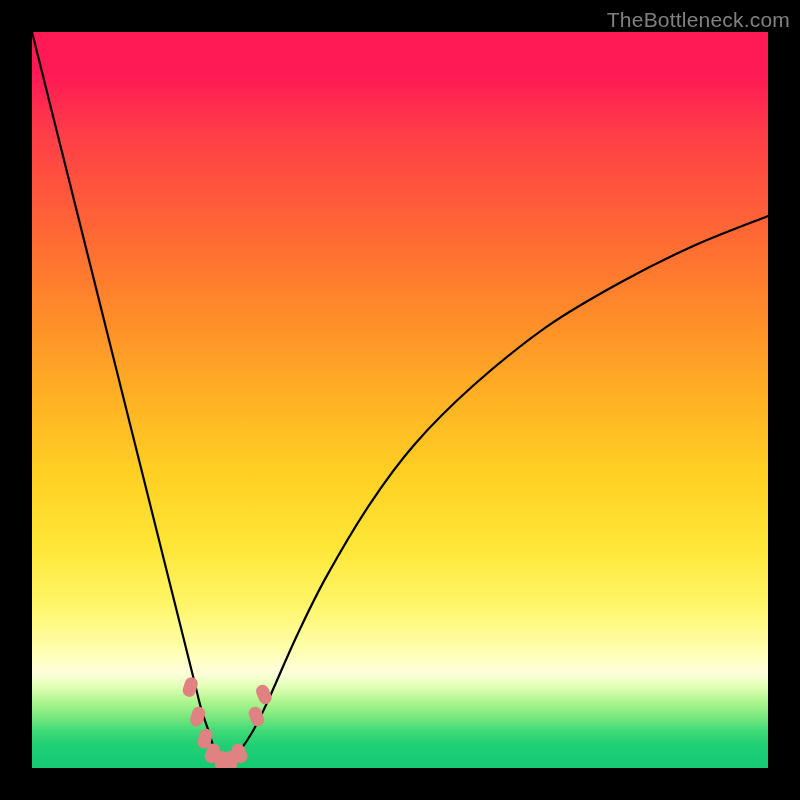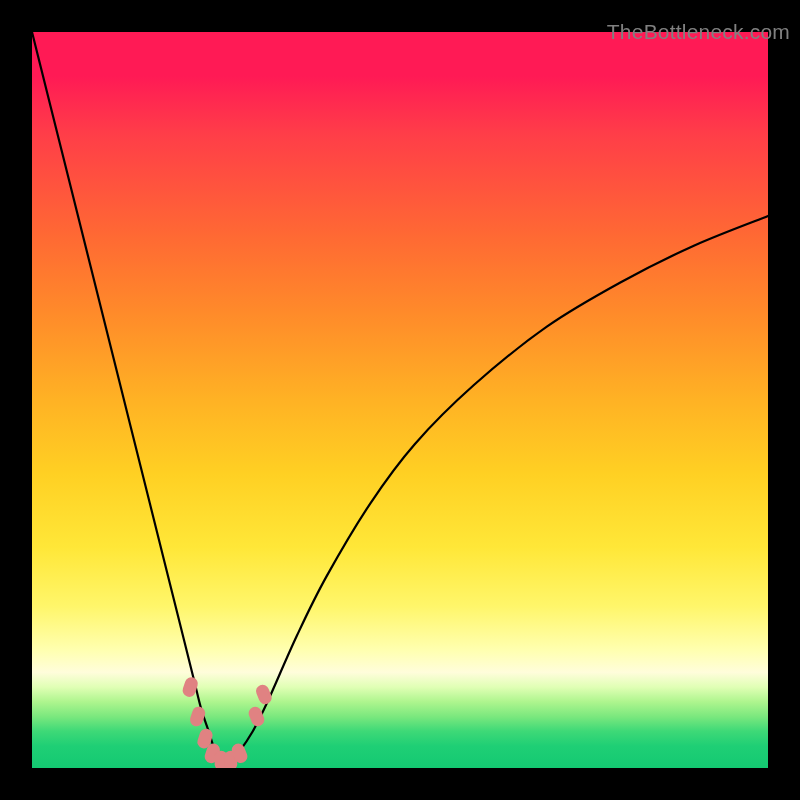--- a/index.html
+++ b/index.html
@@ -65,21 +65,21 @@
     stroke: #000;
     stroke-width: 2.2;
     fill: none;
     stroke-linecap: round;
   }
   .marker {
     fill: #e08282;
   }
   .watermark {
     position: absolute;
-    top: 20px;
+    top: 8px;
     right: 10px;
     color: #808080;
     font-size: 21px;
     letter-spacing: 0.2px;
     font-weight: 400;
   }
 </style>
 </head>
 <body>
 

